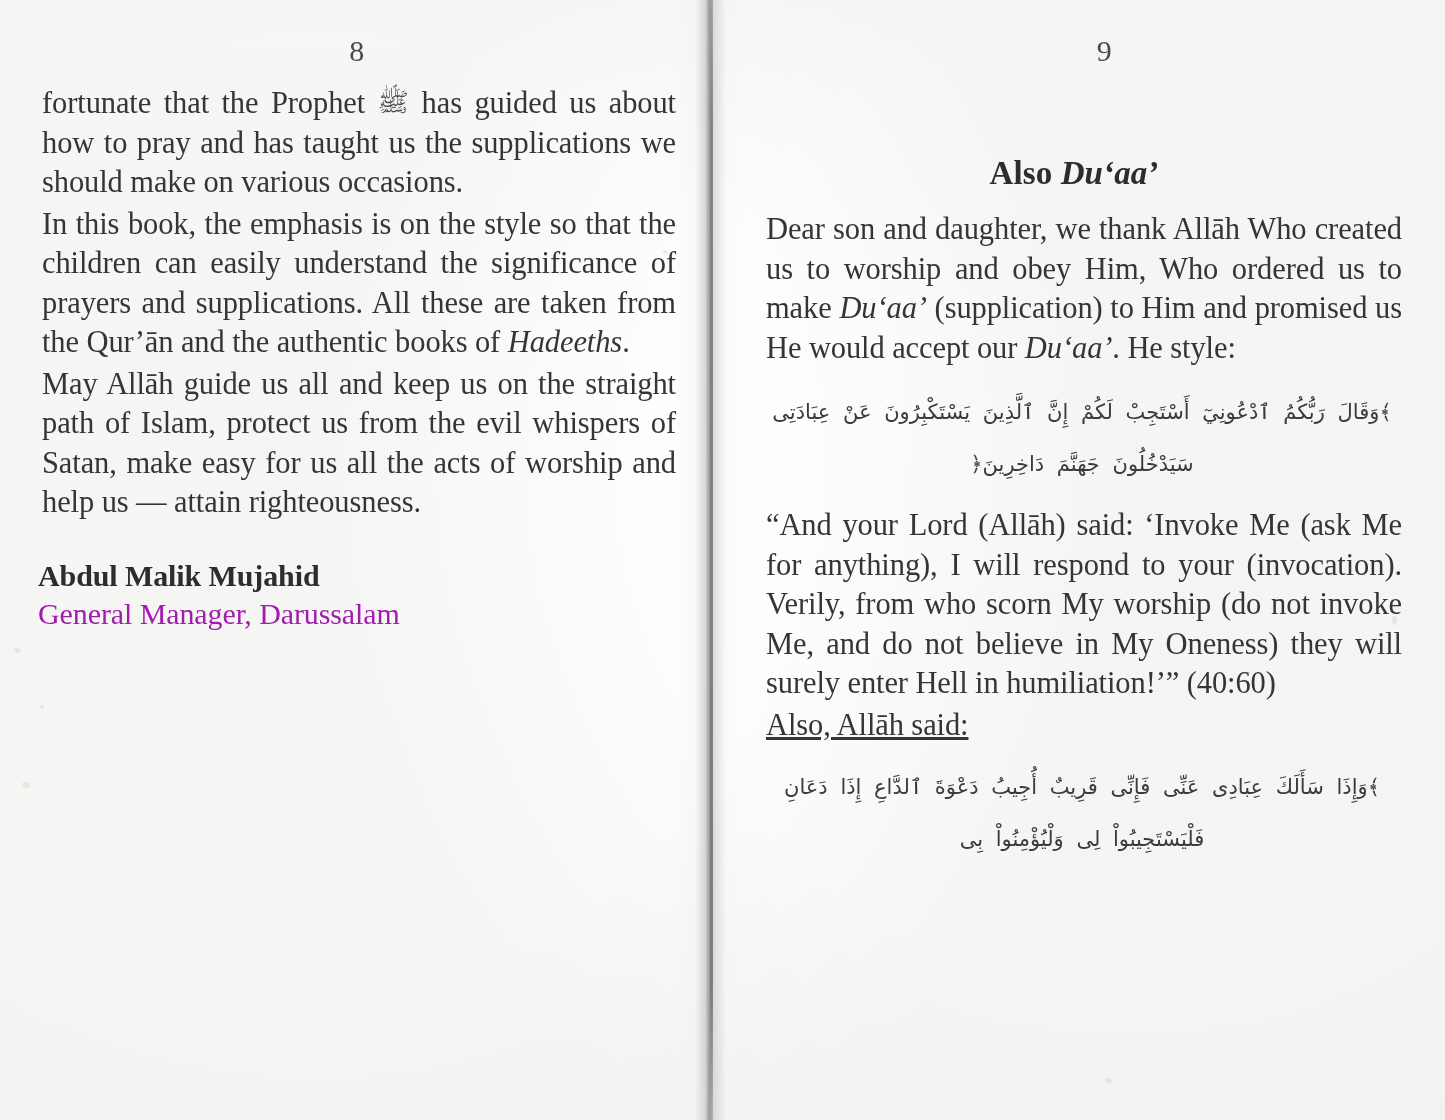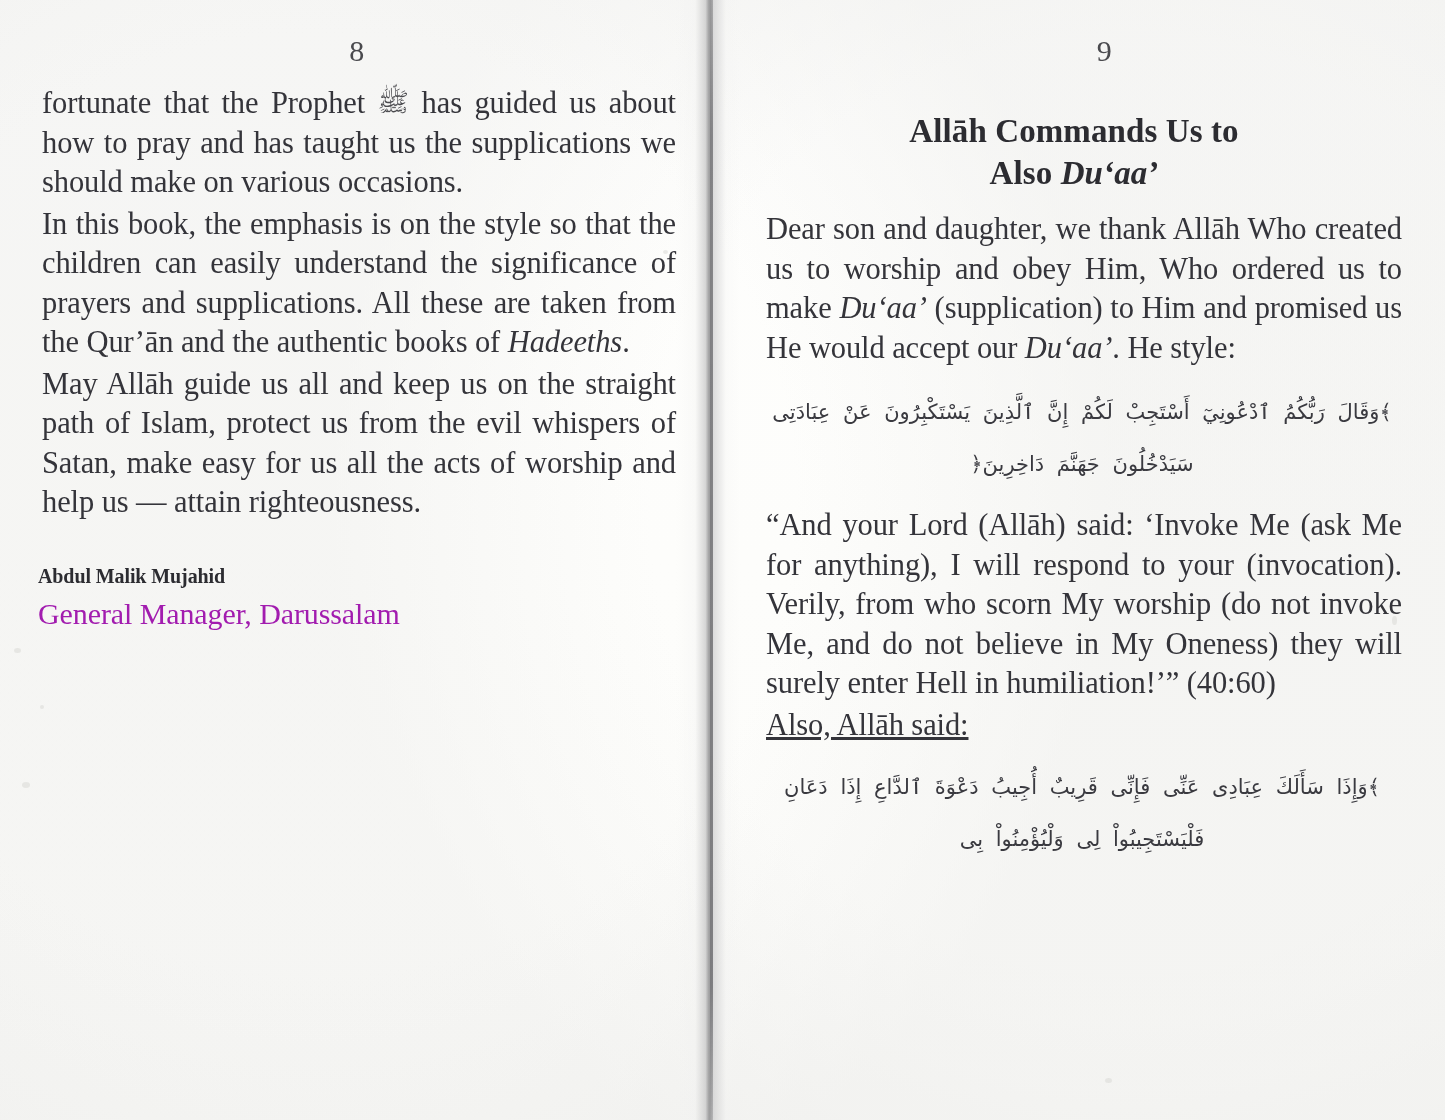--- a/index.html
+++ b/index.html
@@ -110,21 +110,21 @@
     line-height: 0;
     vertical-align: 0.08em;
     color: #4a4a4e;
     letter-spacing: 0;
   }
 
   .signature {
     margin-top: 34px;
   }
   .sig-name {
-    font-size: 20px;
+    font-size: 30px;
     font-weight: bold;
     line-height: 38px;
     color: #2c2c31;
     letter-spacing: -0.1px;
   }
   .sig-role {
     font-size: 30px;
     line-height: 38px;
     color: #a21caf;
     letter-spacing: -0.1px;
@@ -206,21 +206,21 @@
 
   <div id="gutter"></div>
   <div id="gutter-line"></div>
 
   <div class="page" id="page-right">
 
     <div class="folio" id="folio-right">9</div>
 
     <div class="textblock" id="right-text">
 
-      <h1 class="chapter-title"><span>Allāh Commands Us to</span><br><span>Also </span><span class="bold-ital">Du‘aa’</span></h1>
+      <h1 class="chapter-title"><br><span>Also </span><span class="bold-ital">Du‘aa’</span></h1>
 
       <p class="para"><span>Dear son and daughter, we thank Allāh Who created us to worship and obey Him, Who ordered us to make </span><span class="ital">Du‘aa’</span><span> (supplication) to Him and promised us He would accept our </span><span class="ital">Du‘aa’</span><span>. He style:</span></p>
 
       <div class="arabic" id="ayah-40-60"><span>﴾</span><span>وَقَالَ رَبُّكُمُ ٱدْعُونِيٓ أَسْتَجِبْ لَكُمْ إِنَّ ٱلَّذِينَ يَسْتَكْبِرُونَ عَنْ عِبَادَتِى سَيَدْخُلُونَ جَهَنَّمَ دَاخِرِينَ</span><span>﴿</span></div>
 
       <p class="para quote-block"><span>“And your Lord (Allāh) said: ‘Invoke Me (ask Me for anything), I will respond to your (invocation). Verily, from who scorn My worship (do not invoke Me, and do not believe in My Oneness) they will surely enter Hell in humiliation!’” (40:60)</span></p>
 
       <p class="para also-line"><span>Also, Allāh said:</span></p>
 
       <div class="arabic" id="ayah-2-186"><span>﴾</span><span>وَإِذَا سَأَلَكَ عِبَادِى عَنِّى فَإِنِّى قَرِيبٌ أُجِيبُ دَعْوَةَ ٱلدَّاعِ إِذَا دَعَانِ فَلْيَسْتَجِيبُواْ لِى وَلْيُؤْمِنُواْ بِى</span></div>

